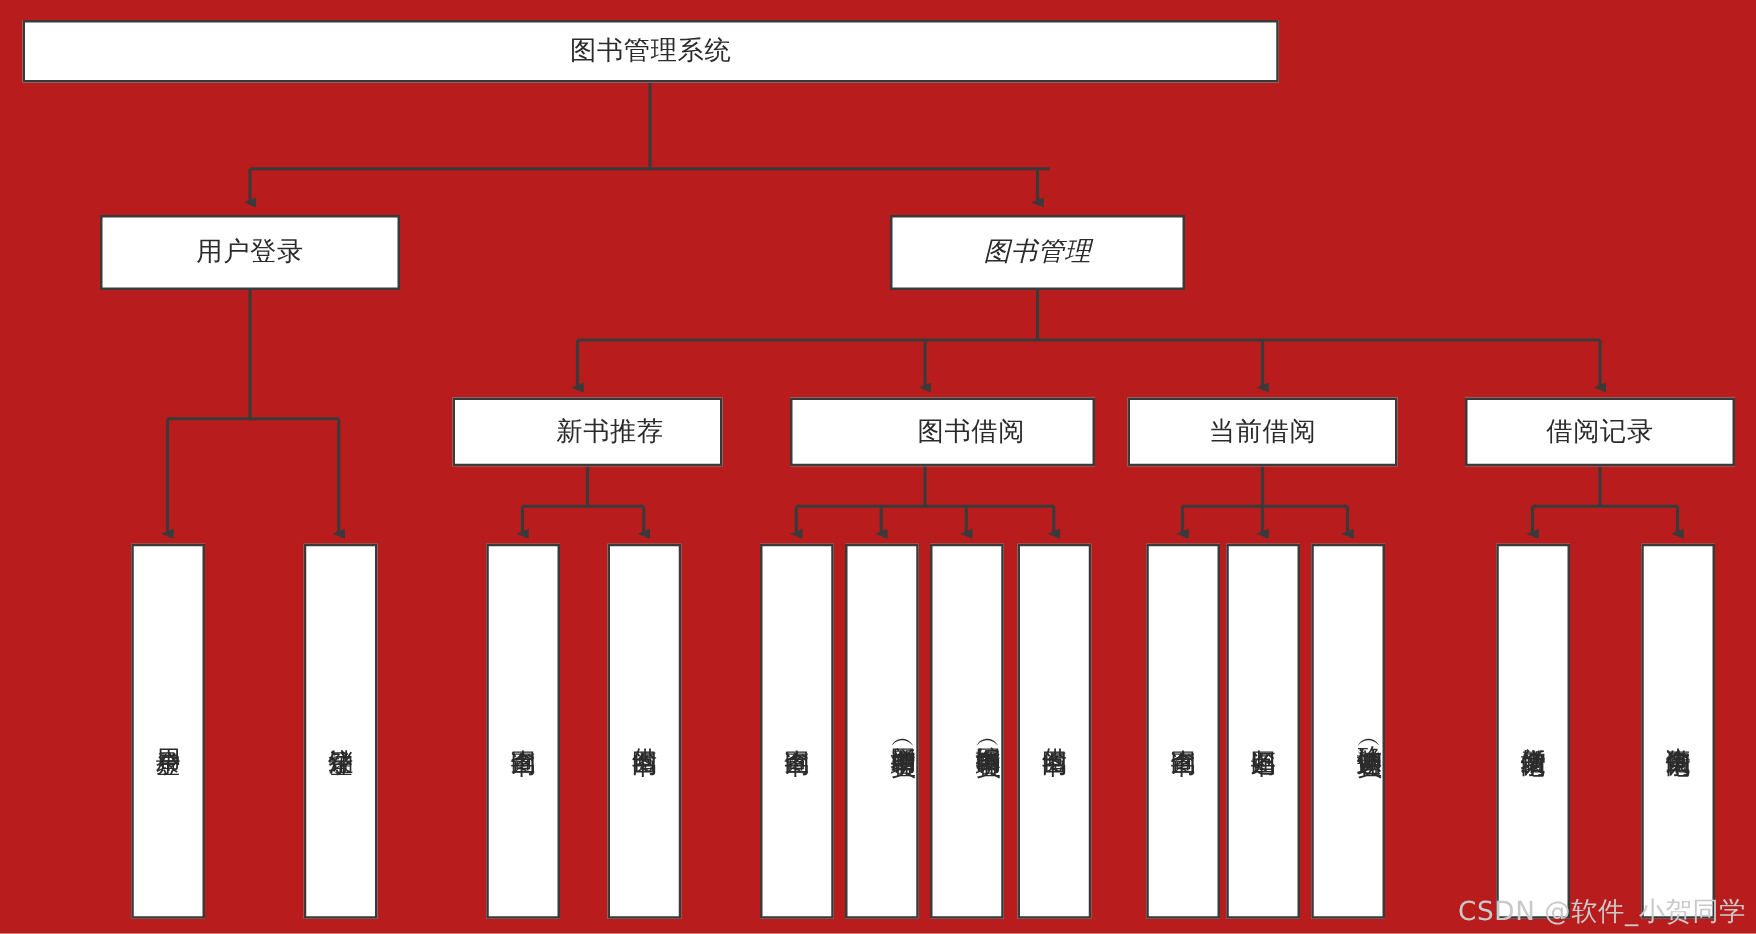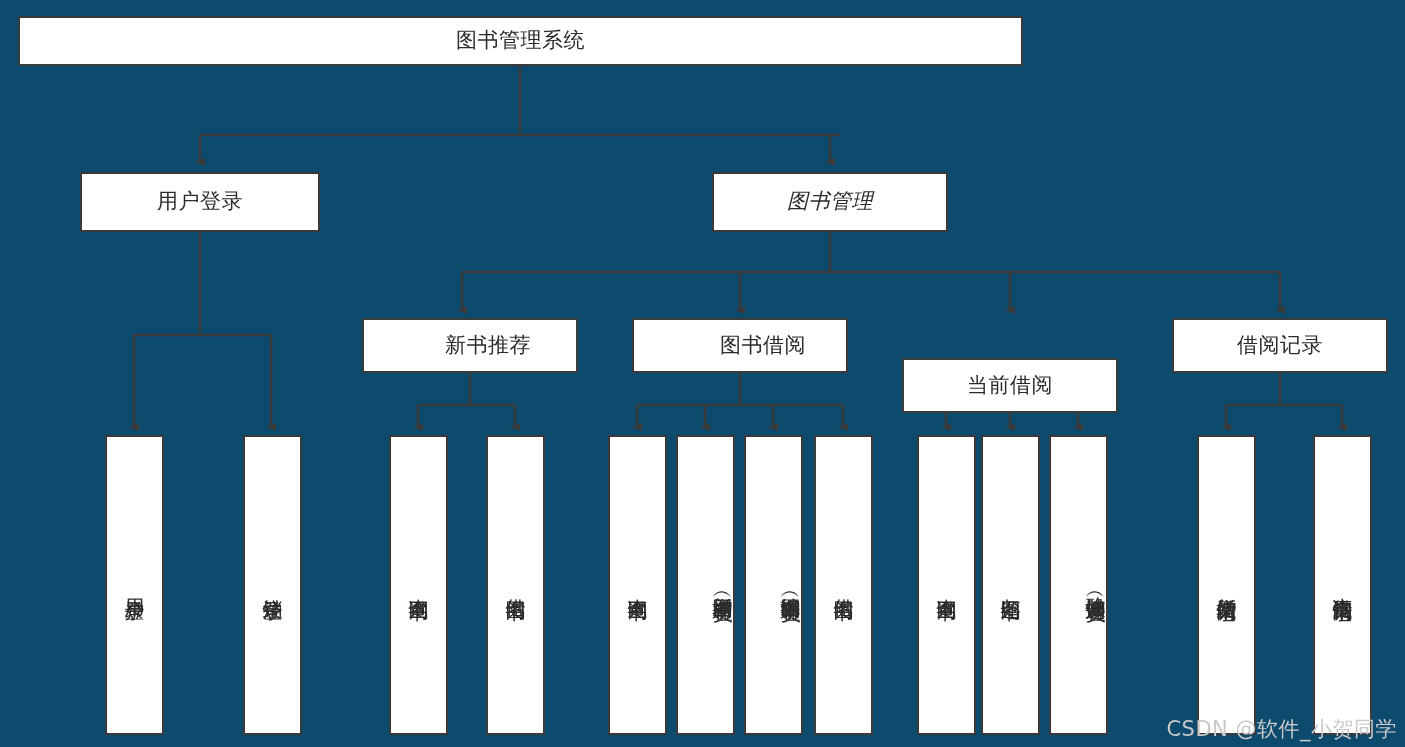--- a/index.html
+++ b/index.html
@@ -7,21 +7,21 @@
     padding: 0;
     background: #ffffff;
   }
   body {
     font-family: "DejaVu Sans", "Liberation Sans", sans-serif;
   }
   #canvas {
     position: relative;
     width: 1405px;
     height: 747px;
-    background: #0c4a6e;
+    background: #b91c1c;
     overflow: hidden;
     text-align: center;
   }
   svg.wires {
     position: absolute;
     left: 0;
     top: 0;
     width: 1405px;
     height: 747px;
     pointer-events: none;
@@ -130,24 +130,24 @@
   <div class="node horiz" style="left:80px; top:172px; width:240px; height:60px;">
     <span class="label">用户登录</span>
   </div>
   <div class="node horiz" style="left:712px; top:172px; width:236px; height:60px;font-style:italic;">
     <span class="label">图书管理</span>
   </div>
 
   <div class="node horiz" style="left:362px; top:318px; width:216px; height:55px;padding-left:36px;">
     <span class="label">新书推荐</span>
   </div>
-  <div class="node horiz" style="left:632px; top:318px; width:216px; height:55px;padding-left:46px;">
+  <div class="node horiz" style="left:632px; top:318px; width:244px; height:55px;padding-left:46px;">
     <span class="label">图书借阅</span>
   </div>
-  <div class="node horiz" style="left:902px; top:318px; width:216px; height:55px;margin-top:40px;">
+  <div class="node horiz" style="left:902px; top:318px; width:216px; height:55px;">
     <span class="label">当前借阅</span>
   </div>
   <div class="node horiz" style="left:1172px; top:318px; width:216px; height:55px;">
     <span class="label">借阅记录</span>
   </div>
 
   <div class="node vert" style="left:105px; top:435px; width:59px; height:300px;">
     <span class="label">用户登录</span>
   </div>
   <div class="node vert" style="left:243px; top:435px; width:59px; height:300px;">

